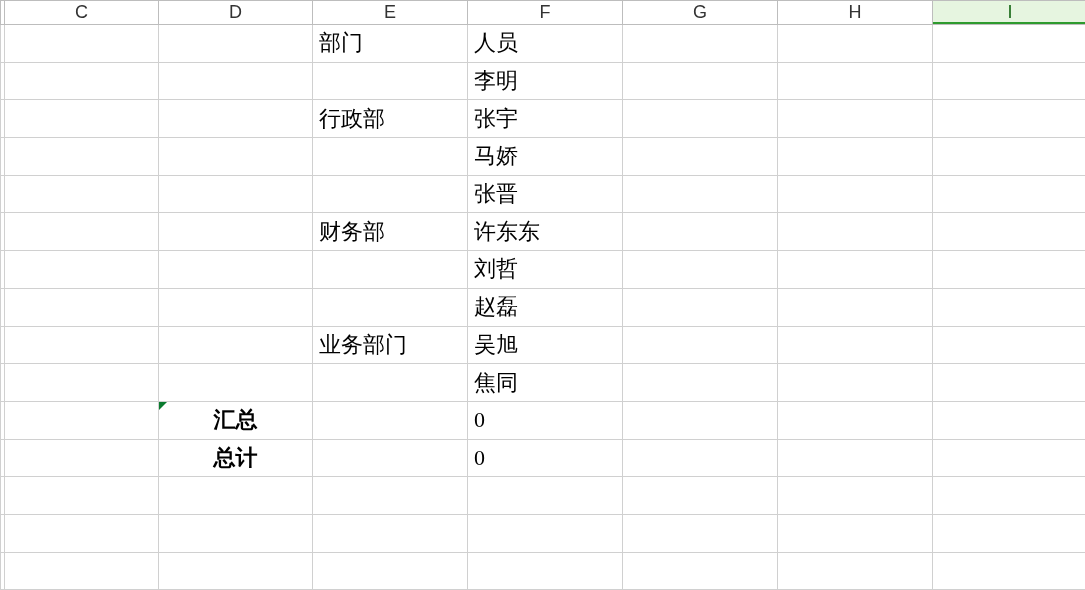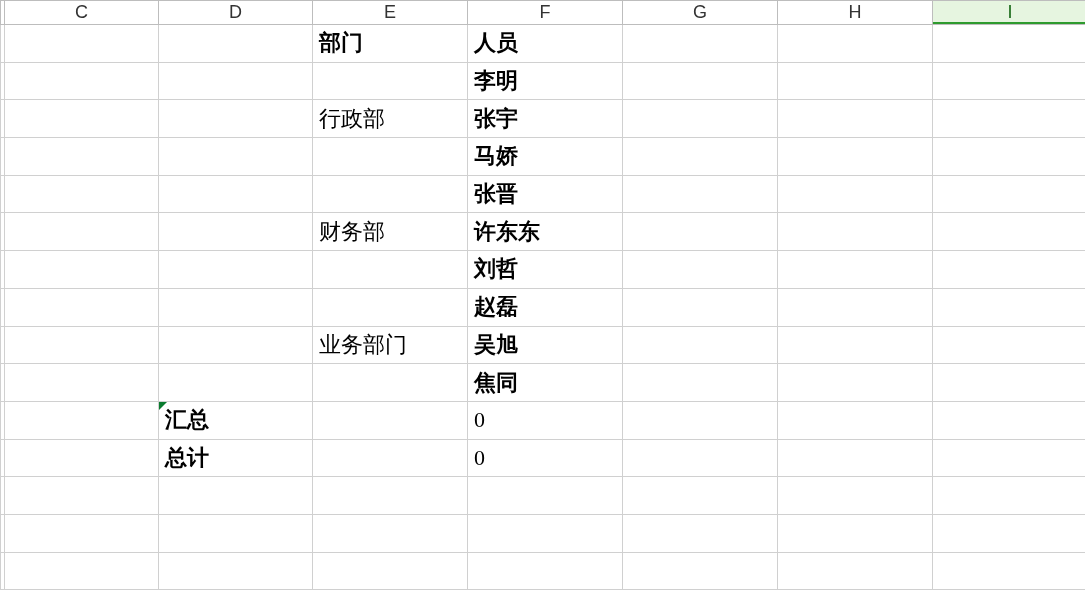--- a/index.html
+++ b/index.html
@@ -38,23 +38,23 @@
   table.grid td {
     height: 37.7px;
     border: 1px solid #d0d0d0;
     padding: 0 6px;
     vertical-align: middle;
     white-space: nowrap;
     overflow: hidden;
   }
   td.stub { width: 4px; padding: 0; border-left: none; border-top: none; border-bottom: none; }
   th.stub { width: 4px; padding: 0; border-left: none; }
-  .al-left   { text-align: left; font-weight: bold; }
+  .al-left   { text-align: left; }
   .al-right  { }
-  .al-center { text-align: left; }
+  .al-center { text-align: center; }
   .bold { font-weight: bold; }
   .err-mark { position: relative; }
   .err-mark::before {
     content: "";
     position: absolute;
     top: 0; left: 0;
     border-top: 8px solid #0a7b2f;
     border-right: 8px solid transparent;
   }
 </style>

